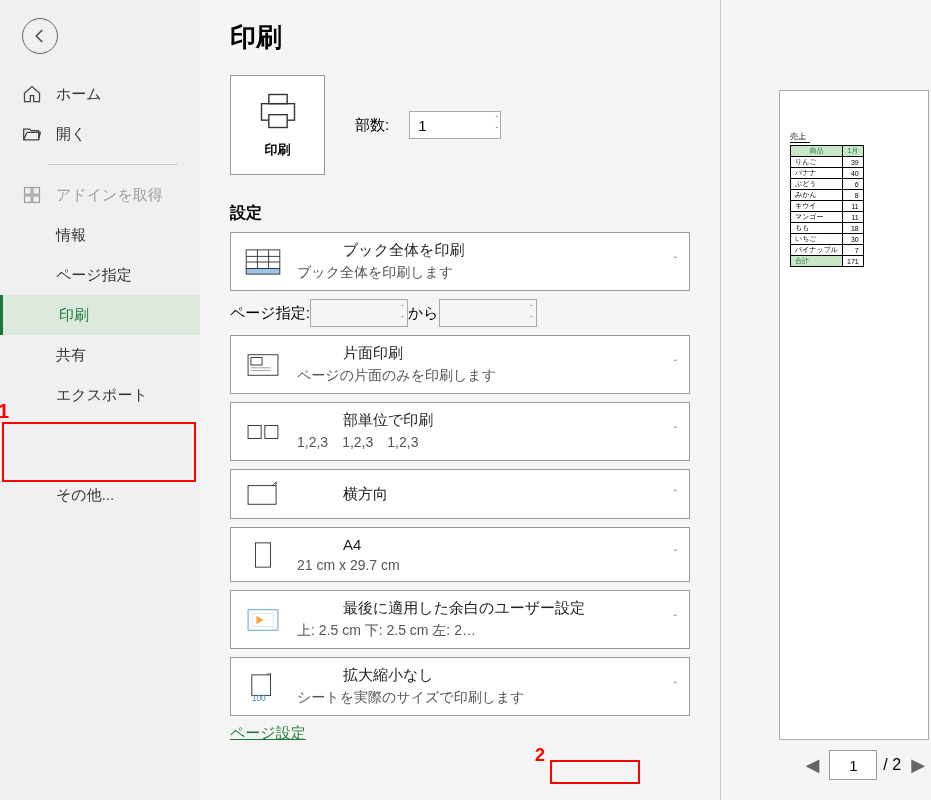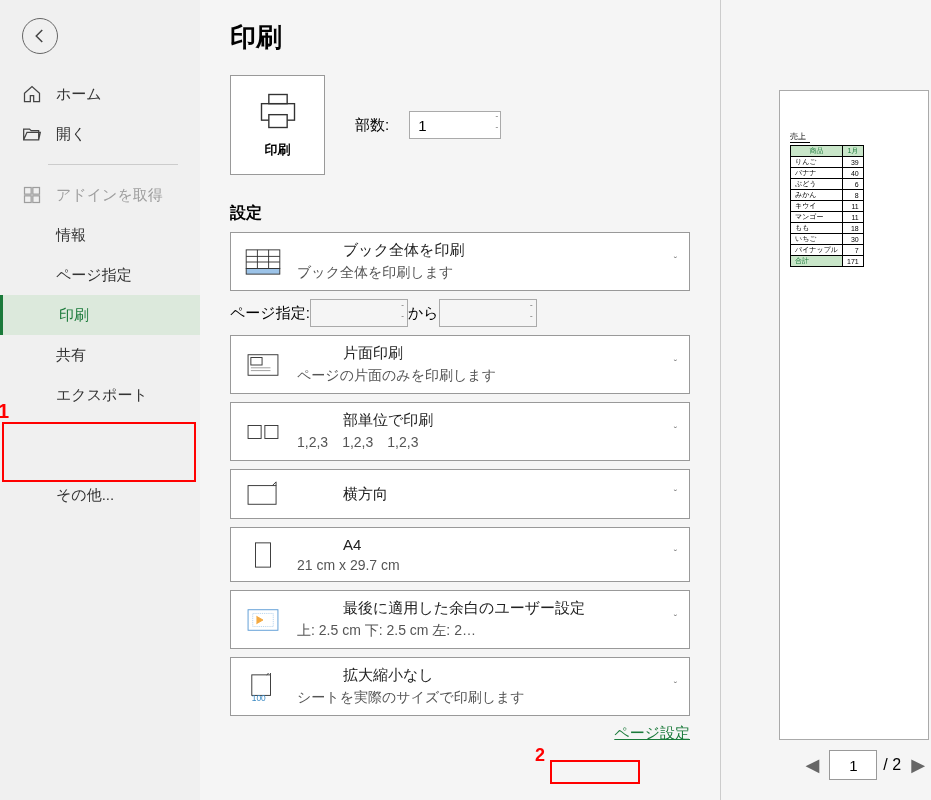--- a/index.html
+++ b/index.html
@@ -37,21 +37,21 @@
   .setting-card .icon svg { width: 38px; height: 28px; }
   .setting-card .text { flex: 1; }
   .setting-card .text .label { font-size: 15px; color: #222; margin-left: 46px; }
   .setting-card .text .detail { font-size: 14px; color: #555; margin-top: 4px; }
   .setting-card .chevron { font-size: 10px; color: #666; }
   
   .page-range { display: flex; align-items: center; font-size: 15px; margin-bottom: 8px; }
   .page-input { width: 98px; height: 28px; border: 1px solid #aaa; position: relative; display: inline-block; }
   .page-input .spinner { position: absolute; right: 3px; top: 2px; display: flex; flex-direction: column; font-size: 8px; color: #666; line-height: 11px; cursor: pointer; }
   
-  .page-setup-link { text-align: right; margin-top: 6px; }
+  .page-setup-link { text-align: left; margin-top: 6px; }
   .page-setup-link a { color: #1a7a3a; text-decoration: underline; font-size: 15px; }
   
   
   .preview-pane { flex: 1; display: flex; flex-direction: column; padding: 20px 2px 10px 40px; border-left: 1px solid #ccc; }
   .preview-doc { flex: 1; background: #fff; border: 1px solid #aaa; width: 150px; height: 460px; align-self: flex-end; margin-top: 70px; overflow: hidden; padding: 40px 0 0 10px; }
   .preview-doc .mini-title { font-size: 8px; border-bottom: 1px solid #000; width: 20px; margin-bottom: 2px; }
   .mini-table { border-collapse: collapse; font-size: 7px; }
   .mini-table td, .mini-table th { border: 0.5px solid #000; padding: 0 4px; height: 11px; }
   .mini-table th { background: #c9e6c9; font-weight: normal; color: #1a7a3a; }
   .mini-table td:last-child { text-align: right; }

